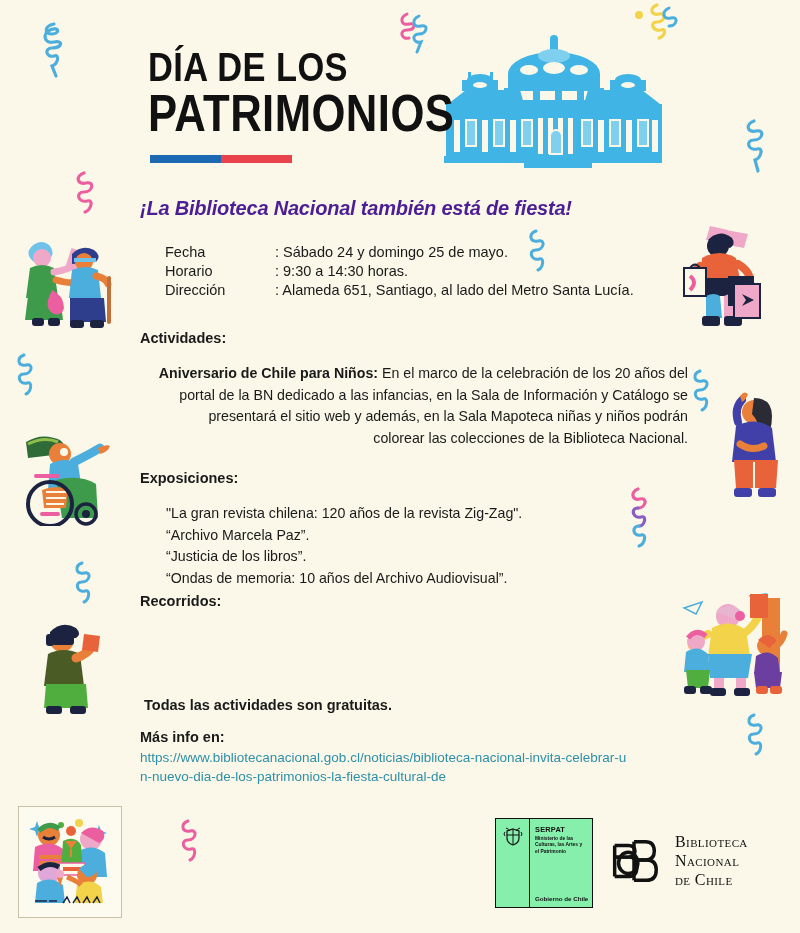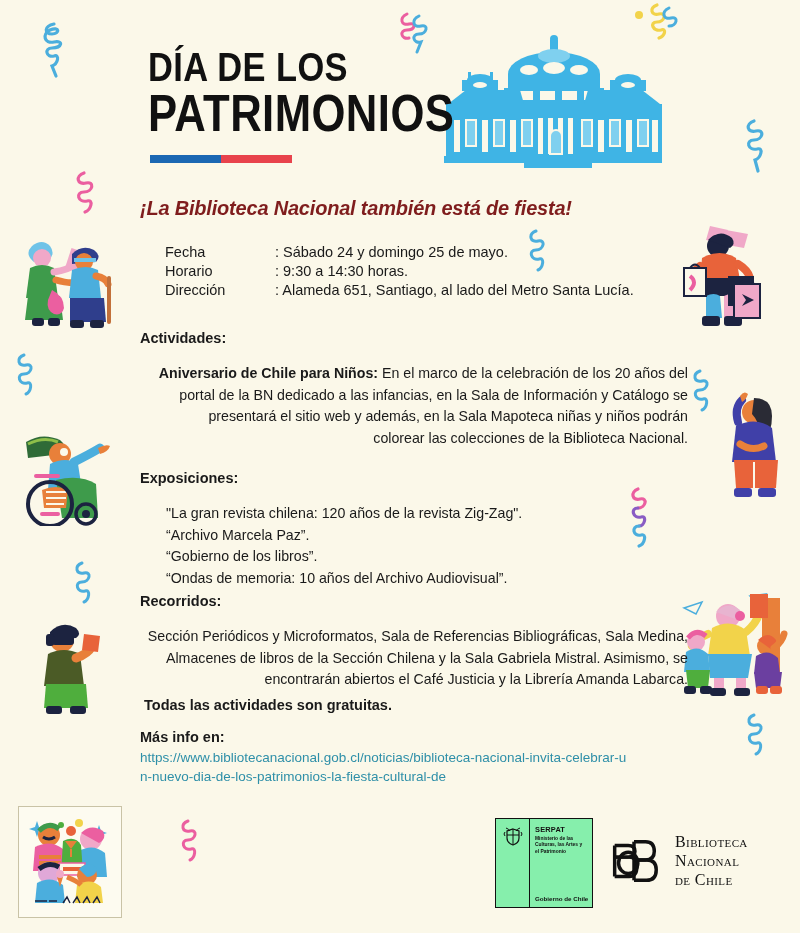--- a/index.html
+++ b/index.html
@@ -61,21 +61,21 @@
   .building { position: absolute; left: 432px; top: 32px; }
 
   
   .subtitle {
     position: absolute;
     left: 140px; top: 197px;
     width: 540px;
     font-size: 20px;
     font-weight: 700;
     font-style: italic;
-    color: #7f1d1d;
+    color: #4c1d95;
     letter-spacing: -0.2px;
   }
   .info-table {
     position: absolute;
     left: 165px; top: 243px;
     font-size: 14.5px;
     color: #1a1a1a;
     line-height: 19px;
   }
   .info-row { display: flex; }
@@ -491,28 +491,27 @@
       <span><b>Aniversario de Chile para Niños:</b><span> En el marco de la celebración de los 20 años del portal de la BN dedicado a las infancias, en la Sala de Información y Catálogo se presentará el sitio web y además, en la Sala Mapoteca niñas y niños podrán</span></span>
       <div style="margin-top:0px;">colorear las colecciones de la Biblioteca Nacional.</div>
     </div>
   </div>
 
   <div class="section" style="top:470px;">
     <div class="sec-head">Exposiciones:</div>
     <ul class="expo-list">
       <li>"La gran revista chilena: 120 años de la revista Zig-Zag".</li>
       <li>“Archivo Marcela Paz”.</li>
-      <li>“Gobierno de los libros”.</li>
+      <li>“Justicia de los libros”.</li>
       <li>“Ondas de memoria: 10 años del Archivo Audiovisual”.</li>
     </ul>
   </div>
 
   <div class="section" style="top:593px;">
     <div class="sec-head">Recorridos:</div>
-    <div class="sec-body">Sección Periódicos y Microformatos, Sala de Referencias Bibliográficas, Sala Medina, Almacenes de libros de la Sección Chilena y la Sala Gabriela Mistral. Asimismo, se encontrarán abiertos el Café Justicia y la Librería Amanda Labarca.</div>
   </div>
 
   <div class="gratis">Todas las actividades son gratuitas.</div>
 
   <div class="moreinfo">
     <div class="moreinfo-head">Más info en:</div>
     <a class="moreinfo-url" href="#">https://www.bibliotecanacional.gob.cl/noticias/biblioteca-nacional-invita-celebrar-un-nuevo-dia-de-los-patrimonios-la-fiesta-cultural-de</a>
   </div>
 
   <div class="artwork-frame">

